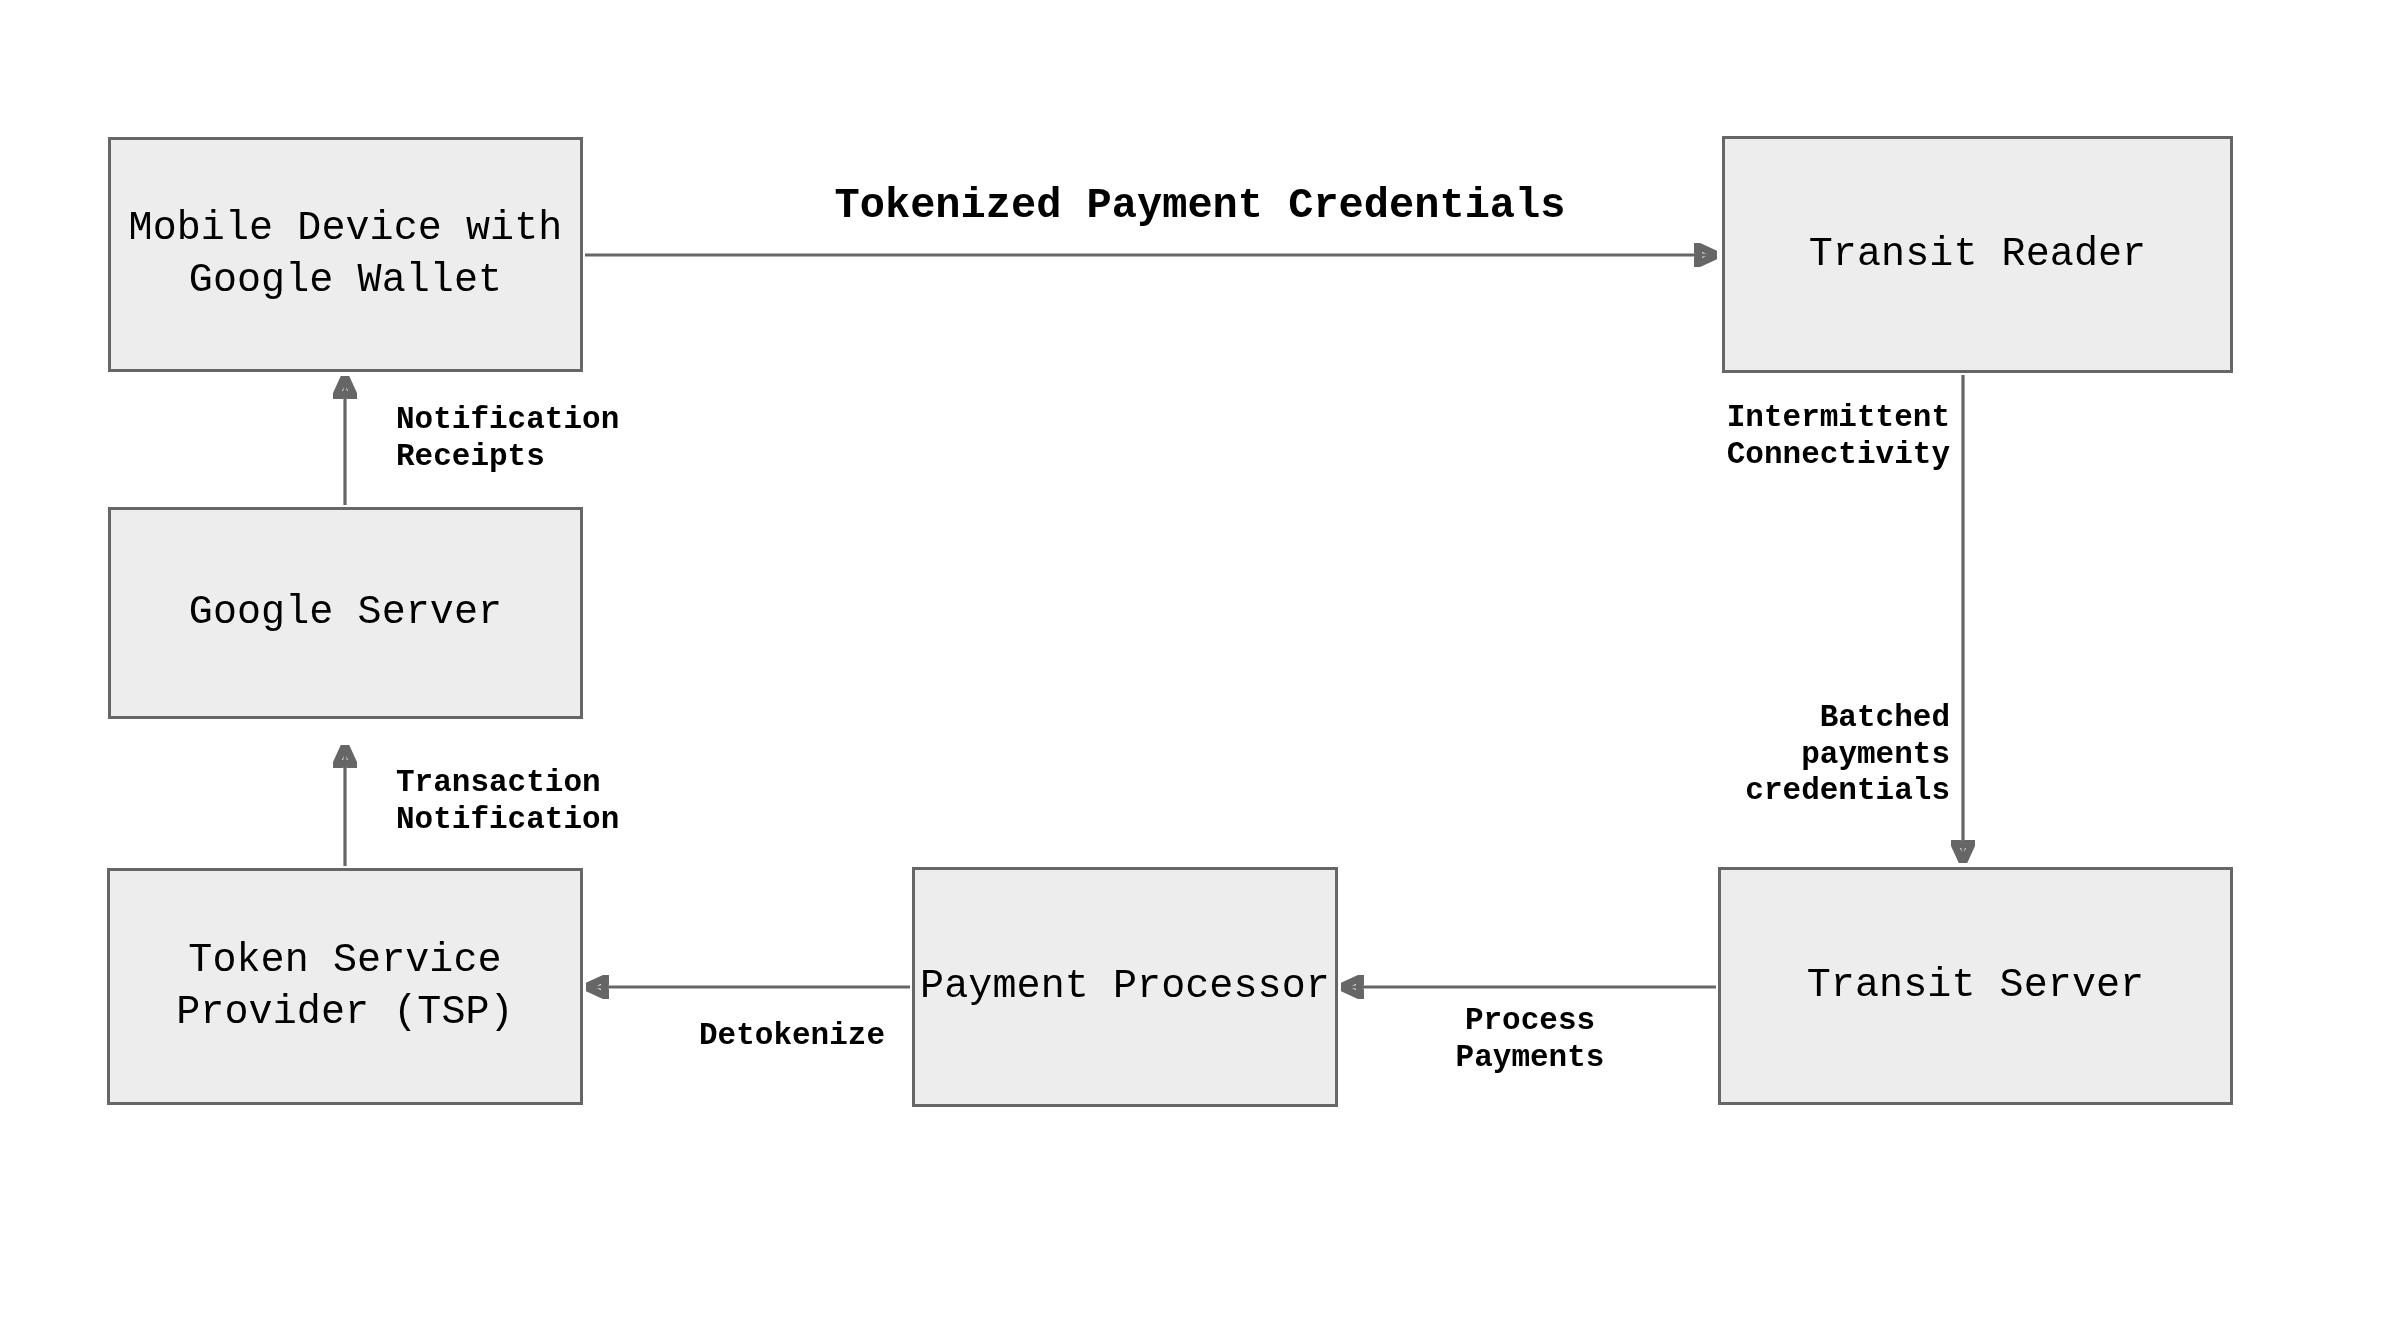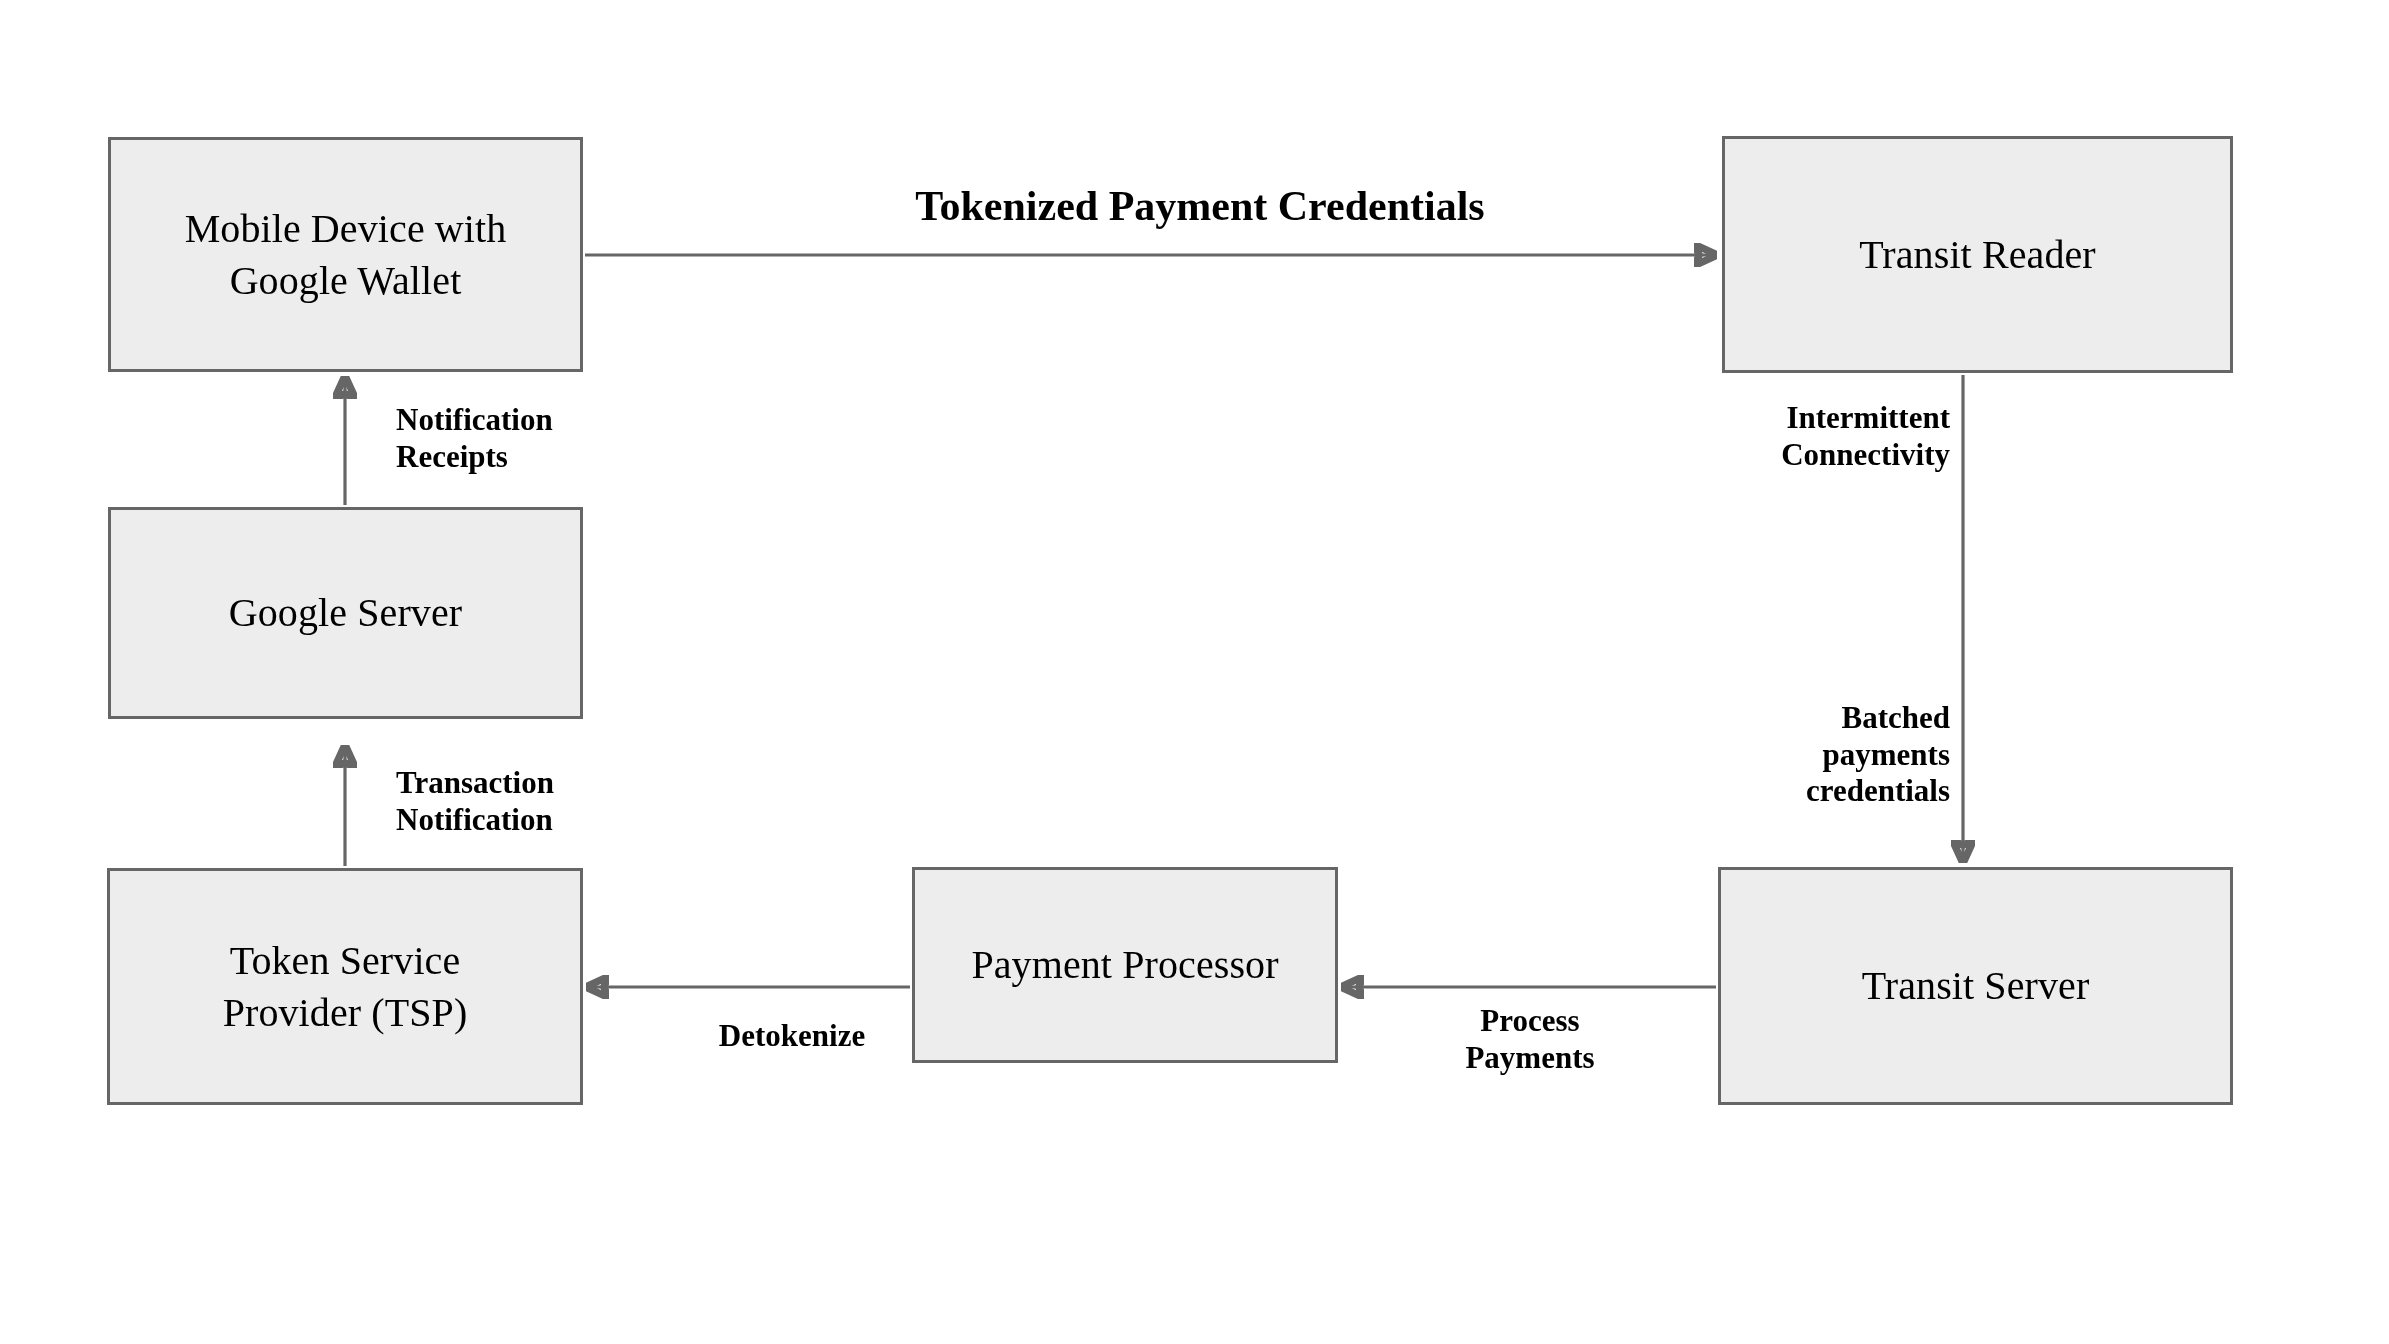--- a/index.html
+++ b/index.html
@@ -6,21 +6,21 @@
     margin: 0;
     padding: 0;
     background: #ffffff;
   }
   #stage {
     position: relative;
     width: 2389px;
     height: 1344px;
     background: #ffffff;
     overflow: hidden;
-    font-family: Liberation Serif, serif;
+    font-family: Liberation Mono, monospace;
   }
   .node {
     position: absolute;
     box-sizing: border-box;
     background: #ededed;
     border: 3px solid #666666;
     display: flex;
     align-items: center;
     justify-content: center;
     text-align: center;
@@ -89,21 +89,21 @@
   <div class="node" style="left:108px; top:137px; width:475px; height:235px;">Mobile Device with
 Google Wallet</div>
 
   <div class="node" style="left:1722px; top:136px; width:511px; height:237px;">Transit Reader</div>
 
   <div class="node" style="left:108px; top:507px; width:475px; height:212px;">Google Server</div>
 
   <div class="node" style="left:107px; top:868px; width:476px; height:237px;">Token Service
 Provider (TSP)</div>
 
-  <div class="node" style="left:912px; top:867px; width:426px; height:196px;">Payment Processor</div>
+  <div class="node" style="left:912px; top:867px; width:426px; height:240px;">Payment Processor</div>
 
   <div class="node" style="left:1718px; top:867px; width:515px; height:238px;">Transit Server</div>
 
   <div class="edge-label big lbl-center" style="left:1200px; top:182px;">Tokenized Payment Credentials</div>
 
   <div class="edge-label lbl-right" style="left:1950px; top:400px;">Intermittent
 Connectivity</div>
 
   <div class="edge-label lbl-right" style="left:1950px; top:700px;">Batched
 payments

